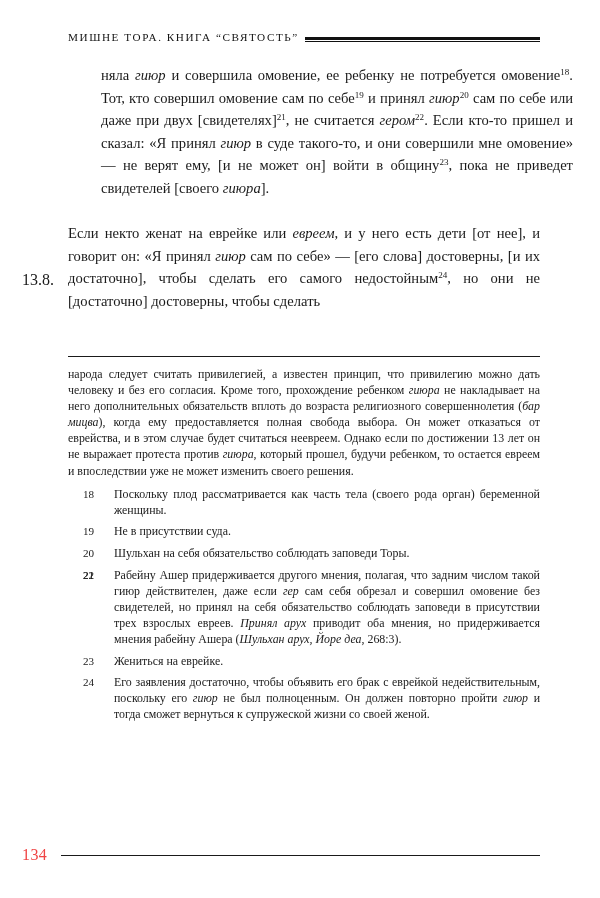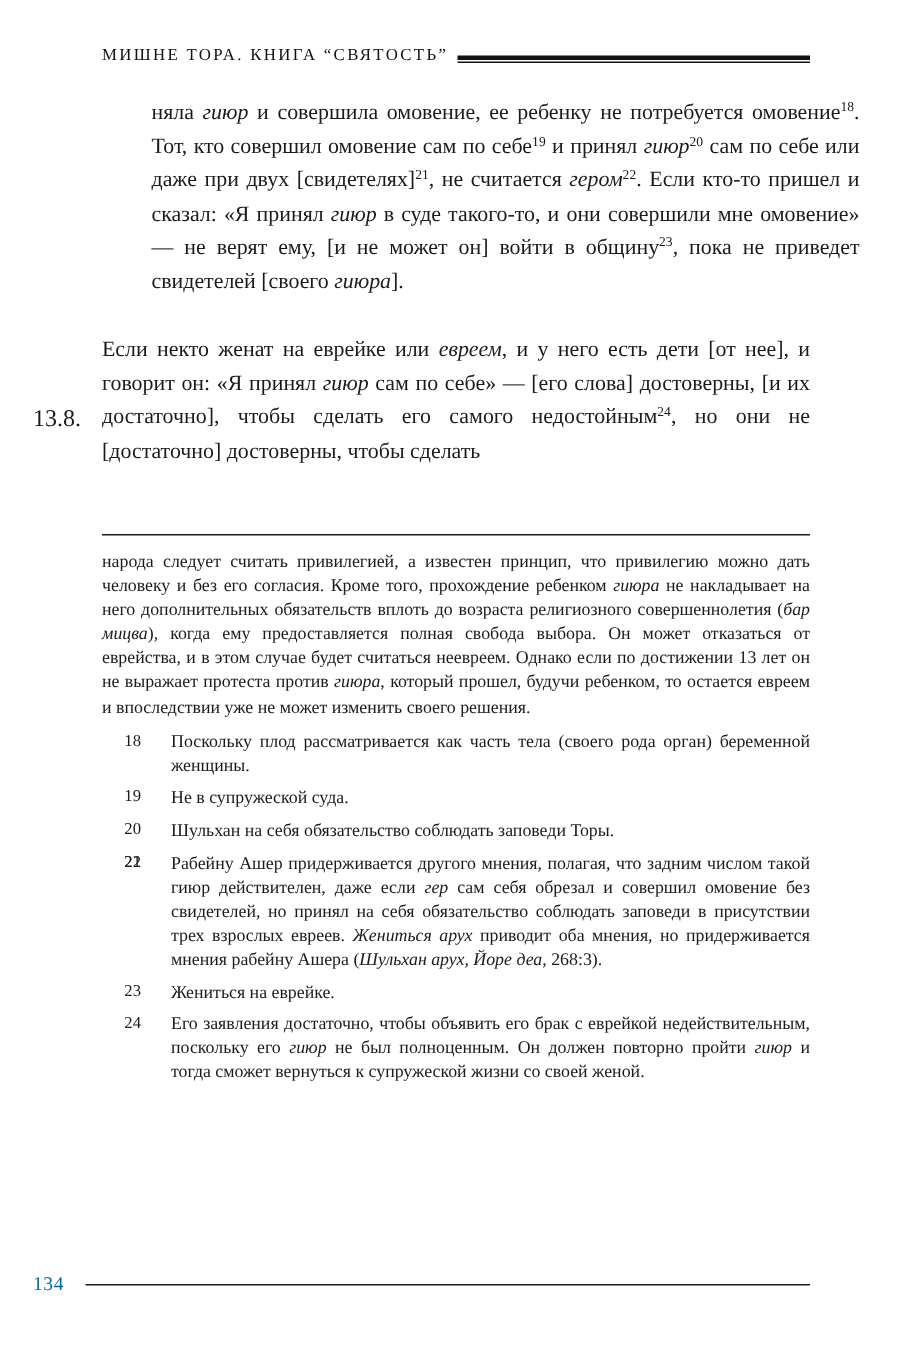--- a/index.html
+++ b/index.html
@@ -139,24 +139,24 @@
   
   .footer {
     position: absolute;
     left: 22px;
     bottom: 34px;
     width: 518px;
     display: flex;
     align-items: center;
   }
   .folio {
-    font-size: 13px;
+    font-size: 16px;
     letter-spacing: 0.4px;
     font-feature-settings: "onum" 1;
-    color: #0369a1;
+    color: #ef4444;
     white-space: nowrap;
   }
   .footer-rule {
     flex: 1 1 auto;
     margin-left: 14px;
     height: 0;
     border-top: 1.5px solid #1a1a1a;
   }
 </style>
 </head>
@@ -181,32 +181,32 @@
 
     <div class="fn-intro">народа следует считать привилегией, а известен принцип, что привилегию можно дать человеку и без его согласия. Кроме того, прохождение ребенком <i>гиюра</i> не накладывает на него дополнительных обязательств вплоть до возраста религиозного совершеннолетия (<i>бар мицва</i>), когда ему предоставляется полная свобода выбора. Он может отказаться от еврейства, и в этом случае будет считаться неевреем. Однако если по достижении 13 лет он не выражает протеста против <i>гиюра</i>, который прошел, будучи ребенком, то остается евреем и впоследствии уже не может изменить своего решения.</div>
 
     <div class="fn-list">
       <div class="fn-item">
         <span class="fn-num">18</span>
         <span>Поскольку плод рассматривается как часть тела (своего рода орган) беременной женщины.</span>
       </div>
       <div class="fn-item">
         <span class="fn-num">19</span>
-        <span>Не в супружеской суда.</span>
+        <span>Не в присутствии суда.</span>
       </div>
       <div class="fn-item">
         <span class="fn-num">20</span>
         <span>Шульхан на себя обязательство соблюдать заповеди Торы.</span>
       </div>
       <div class="fn-item">
         <span class="fn-num">21</span>
       </div>
       <div class="fn-item">
         <span class="fn-num">22</span>
-        <span>Рабейну Ашер придерживается другого мнения, полагая, что задним числом такой гиюр действителен, даже если <i>гер</i> сам себя обрезал и совершил омовение без свидетелей, но принял на себя обязательство соблюдать заповеди в присутствии трех взрослых евреев. <i>Жениться арух</i> приводит оба мнения, но придерживается мнения рабейну Ашера (<i>Шульхан арух, Йоре деа</i>, 268:3).</span>
+        <span>Рабейну Ашер придерживается другого мнения, полагая, что задним числом такой гиюр действителен, даже если <i>гер</i> сам себя обрезал и совершил омовение без свидетелей, но принял на себя обязательство соблюдать заповеди в присутствии трех взрослых евреев. <i>Принял арух</i> приводит оба мнения, но придерживается мнения рабейну Ашера (<i>Шульхан арух, Йоре деа</i>, 268:3).</span>
       </div>
       <div class="fn-item">
         <span class="fn-num">23</span>
         <span>Жениться на еврейке.</span>
       </div>
       <div class="fn-item">
         <span class="fn-num">24</span>
         <span>Его заявления достаточно, чтобы объявить его брак с еврейкой недействительным, поскольку его <i>гиюр</i> не был полноценным. Он должен повторно пройти <i>гиюр</i> и тогда сможет вернуться к супружеской жизни со своей женой.</span>
       </div>
     </div>

